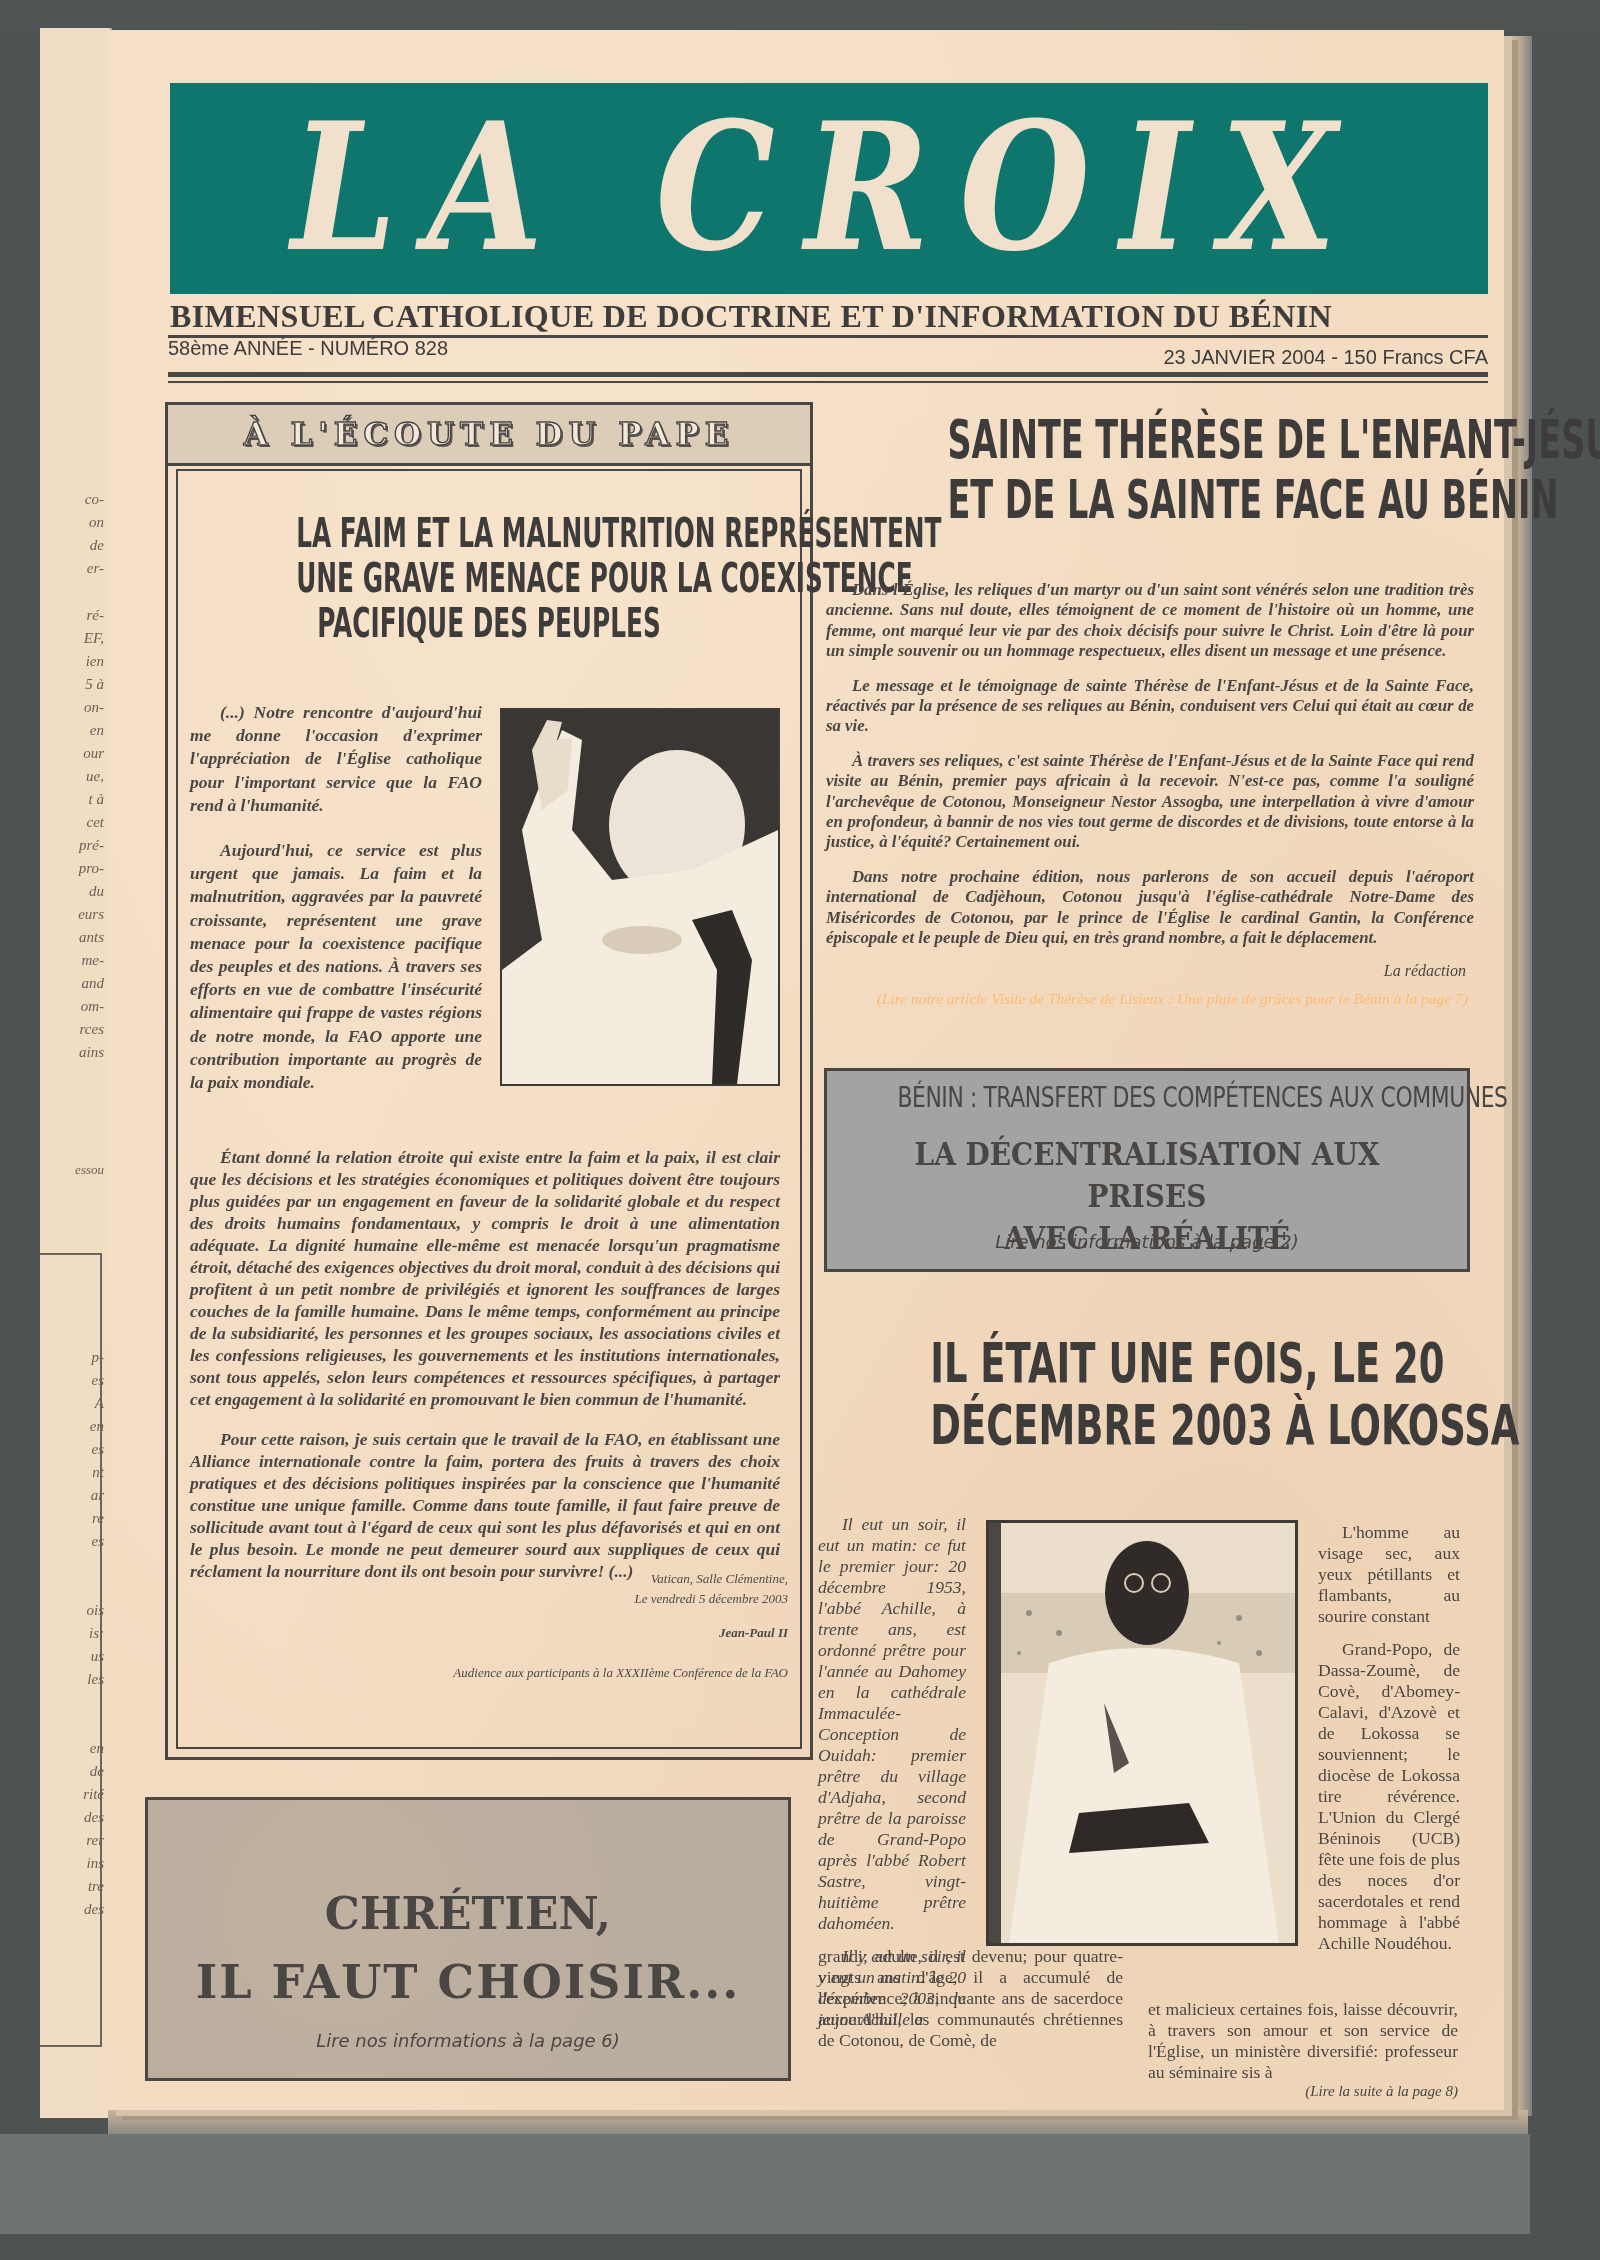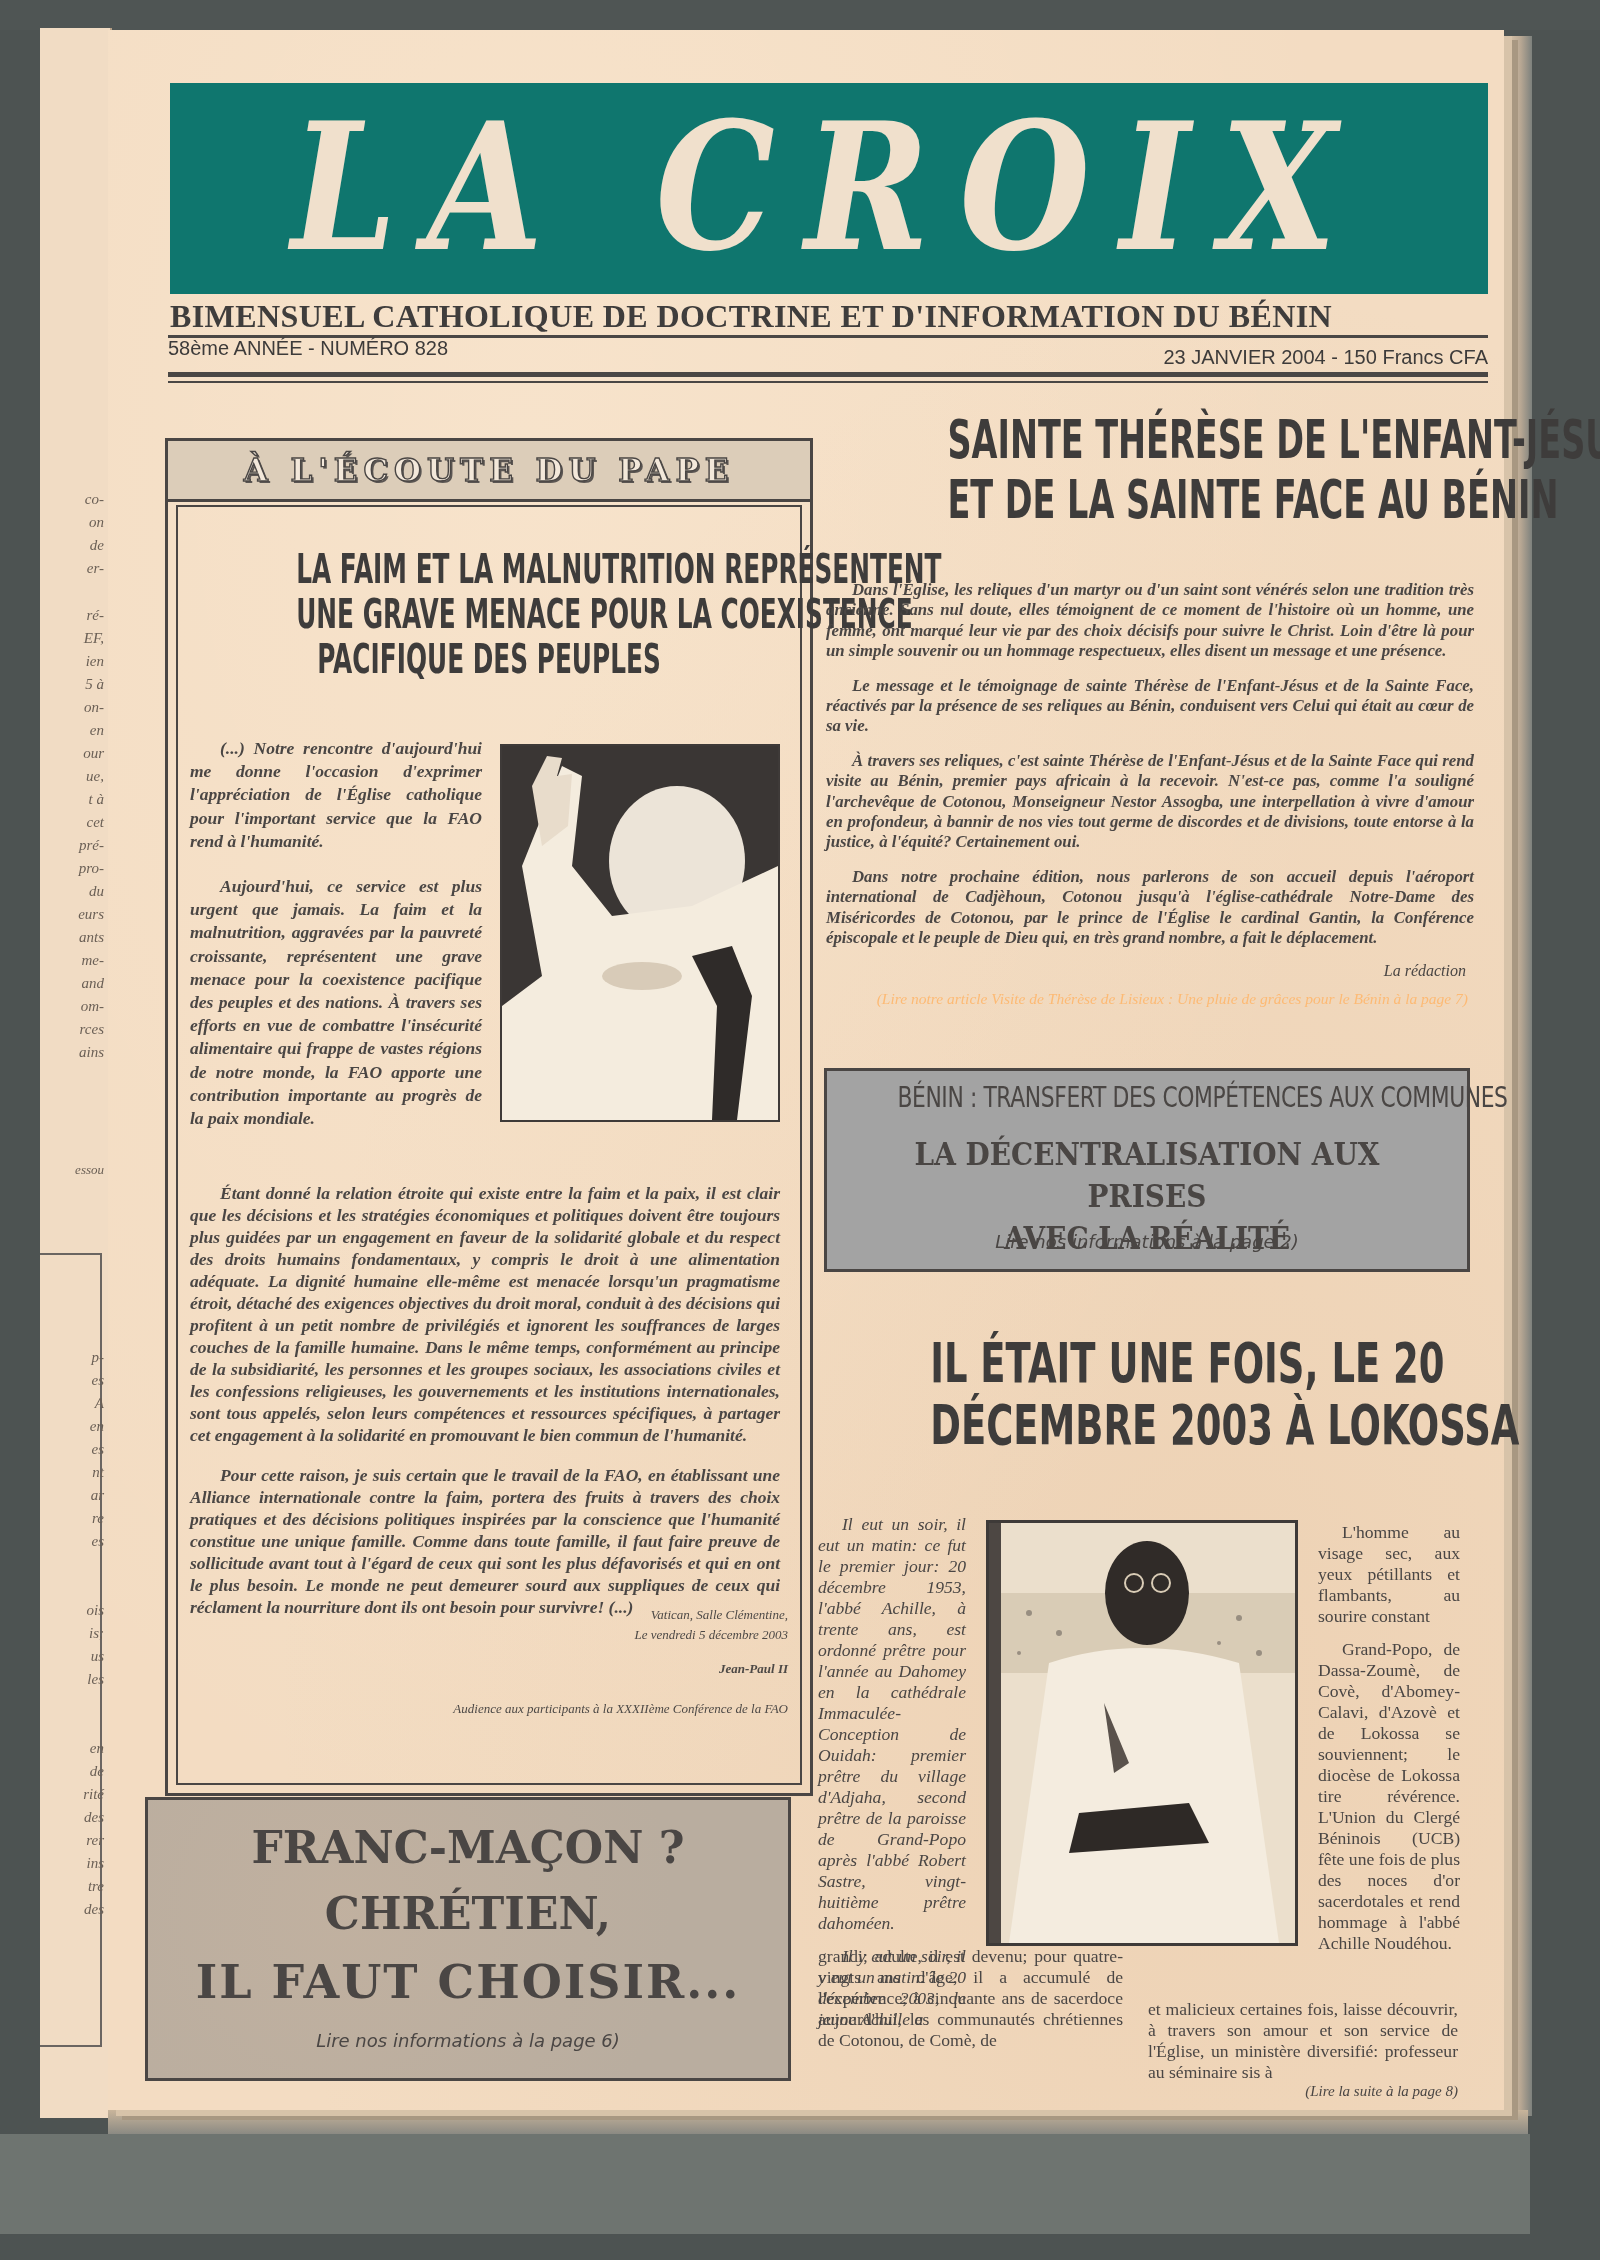--- a/index.html
+++ b/index.html
@@ -41,21 +41,21 @@
   .subtitle {
     position:absolute; left:170px; top:298px; width:1318px;
     font-family:"Liberation Serif", serif; font-weight:bold; font-size:32px;
     letter-spacing:0.4px; color:#3f3d3c; white-space:nowrap;
   }
   .rule { position:absolute; left:168px; width:1320px; background:#4a4745; }
   .issue-left { position:absolute; left:168px; top:337px; font-family:"Liberation Sans", sans-serif; font-size:20px; color:#3d3b3a; }
   .issue-right { position:absolute; right:112px; top:346px; font-family:"Liberation Sans", sans-serif; font-size:20px; color:#3d3b3a; }
 
   
-  .pope-box { position:absolute; left:165px; top:438px; width:642px; height:1352px; border:3px solid #4a4644; }
+  .pope-box { position:absolute; left:165px; top:402px; width:642px; height:1352px; border:3px solid #4a4644; }
   .pope-banner {
     position:absolute; left:0; top:0; width:100%; height:58px;
     background:#dccdb9; border-bottom:3px solid #4a4644;
     display:flex; align-items:center; justify-content:center;
   }
   .pope-banner span {
     font-family:"DejaVu Serif", serif; font-weight:bold; font-size:31px; letter-spacing:6px;
     color:#f3e8da; -webkit-text-stroke:1.4px #4a4644; text-shadow:2px 2px 0 #5b5653;
   }
   .pope-inner { position:absolute; left:8px; top:64px; right:8px; bottom:8px; border:2px solid #4a4644; }
@@ -224,21 +224,20 @@
     <div class="sign" style="top:1098px;">
       <div>Vatican, Salle Clémentine,</div>
       <div>Le vendredi 5 décembre 2003</div>
     </div>
     <div class="sign" style="top:1152px;font-weight:bold;">Jean-Paul II</div>
     <div class="sign" style="top:1192px;">Audience aux participants à la XXXIIème Conférence de la FAO</div>
   </div>
 </div>
 
 <div class="mason-box">
-  <div class="l" style="top:22px;font-size:44px;">FRANC-MAÇON ?</div>
   <div class="l" style="top:88px;font-size:44px;">CHRÉTIEN,</div>
   <div class="l" style="top:155px;font-size:46px;letter-spacing:2px;">IL FAUT CHOISIR...</div>
   <div class="seepage" style="top:230px;">Lire nos informations à la page 6)</div>
 </div>
 
 <div class="condensed-headline therese-headline">
   <div>SAINTE THÉRÈSE DE L'ENFANT-JÉSUS</div>
   <div>ET DE LA SAINTE FACE AU BÉNIN</div>
 </div>
 <div class="ital therese-text">

